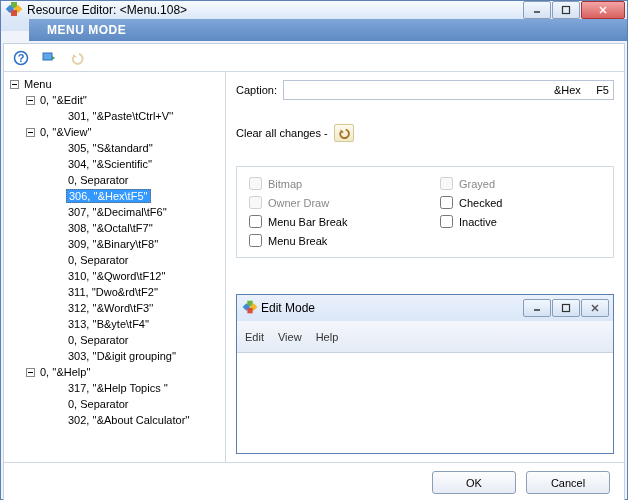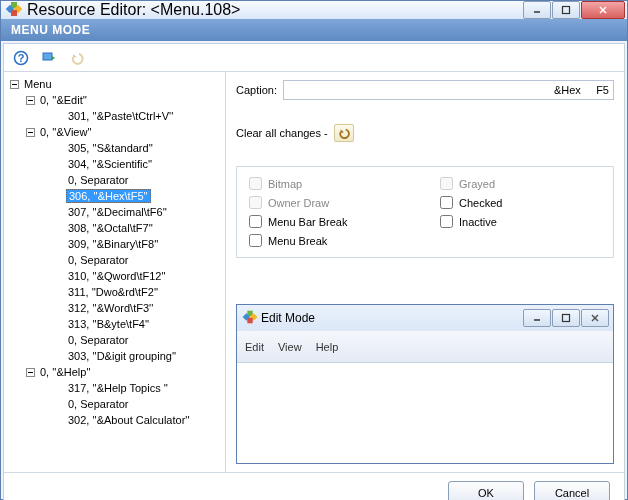--- a/index.html
+++ b/index.html
@@ -2,27 +2,27 @@
 <html><head>
 <meta charset="utf-8">
 <style>
 * { box-sizing: border-box; margin: 0; padding: 0; font-family: "Segoe UI", Tahoma, sans-serif; font-size: 11px; }
 body { width: 628px; height: 500px; background: #fff; overflow: hidden; }
 
 .window { width: 628px; height: 500px; border: 1px solid #5a7fb0; background: linear-gradient(#e8f1fb, #d6e4f5 30px, #f0f4fa 30px); display: flex; flex-direction: column; }
 
 .titlebar { height: 28px; display: flex; align-items: center; padding: 0 2px 0 6px; background: linear-gradient(#f7fbff, #dbe7f8); }
 .titlebar .icon { width: 16px; height: 16px; margin-right: 4px; }
-.titlebar .title { flex: 1; color: #000; font-size: 16px; }
+.titlebar .title { flex: 1; color: #000; font-size: 12px; }
 .winbtns { display: flex; gap: 0; }
 .winbtn { width: 28px; height: 18px; border: 1px solid #8a9eb8; border-radius: 2px; background: linear-gradient(#f2f7ff,#d4e2f3); display:flex; align-items:center; justify-content:center; margin-left:1px; }
 .winbtn.close { width: 44px; background: linear-gradient(#f3a5a5,#d96060); border-color:#a33; }
 .winbtn svg { width: 10px; height: 10px; }
 
-.header { height: 24px; background: linear-gradient(#7fa6d9,#5e8ac2); color: #fff; font-weight: bold; font-size: 12px; padding: 4px 10px; letter-spacing: 0.5px; }
+.header { height: 24px; background: linear-gradient(#7fa6d9,#5e8ac2); color: #fff; font-weight: bold; font-size: 12px; padding: 4px 18px; letter-spacing: 0.5px; margin-left: 28px; }
 
 .content { flex: 1; display: flex; flex-direction: column; background: #fff; border: 1px solid #c3d0e0; margin: 2px; }
 
 .toolbar { height: 28px; display: flex; align-items: center; padding: 2px 6px; gap: 6px; border-bottom: 1px solid #d0d8e4; }
 .tbtn { width: 22px; height: 22px; display:flex; align-items:center; justify-content:center; border: 1px solid transparent; border-radius:2px; }
 
 .body { flex: 1; display: flex; }
 
 .tree { width: 222px; border-right: 1px solid #d0d8e4; padding: 4px 2px; overflow: auto; color: #000; }
 .node { display: flex; align-items: center; height: 16px; padding-left: var(--ind, 0px); white-space: nowrap; cursor: default; }
@@ -34,28 +34,28 @@
 .right { flex: 1; padding: 8px 10px; display: flex; flex-direction: column; gap: 24px; color: #000; }
 .row { display: flex; align-items: center; gap: 6px; }
 .row label { color: #000; }
 .cap-input { flex: 1; border: 1px solid #b8c4d6; height: 20px; padding: 1px 4px; background:#fff;text-align:right; }
 
 .group { border: 1px solid #d0d8e4; padding: 10px 12px; display: grid; grid-template-columns: 1fr 1fr; gap: 6px 30px; }
 .chk { display: flex; align-items: center; gap: 6px; color:#000; }
 .chk input { width:13px; height:13px; }
 .chk.disabled { color: #888; }
 
-.inner-window { border: 1px solid #5a7fb0; background: linear-gradient(#eaf1fb,#dbe7f8 26px,#fff 26px); margin-top: 22px; }
+.inner-window { border: 1px solid #5a7fb0; background: linear-gradient(#eaf1fb,#dbe7f8 26px,#fff 26px); margin-top: 12px; }
 .inner-title { height: 26px; display:flex; align-items:center; padding: 0 4px 0 6px; }
 .inner-title .t { flex:1; font-size:12px; }
 .inner-menu { height: 32px; background: linear-gradient(#f4f7fc,#e4ebf5); border-bottom:1px solid #c7d2e2; display:flex; align-items:center; gap: 14px; padding: 0 8px; color:#333; }
 .inner-body { height: 100px; background:#fff; }
 
 .footer { height: 40px; display:flex; align-items:center; justify-content:flex-end; gap: 10px; padding: 0 14px; border-top: 1px solid #d0d8e4; background:#fff; }
-.btn { width: 76px; height: 23px; border: 1px solid #8a9eb8; border-radius:3px; background: linear-gradient(#fdfdfd,#e6ecf5); display:flex; align-items:center; justify-content:center; }
+.btn { width: 84px; height: 23px; border: 1px solid #8a9eb8; border-radius:3px; background: linear-gradient(#fdfdfd,#e6ecf5); display:flex; align-items:center; justify-content:center; }
 
 .app-glyph { display:inline-block; position:relative; width:14px; height:14px; }
 .app-glyph span{ position:absolute; width:6px; height:6px; }
 .app-glyph .a{top:0;left:4px;background:#6db33f;} .app-glyph .b{top:4px;left:0;background:#3f8bd6;transform:rotate(45deg);} .app-glyph .c{top:4px;left:8px;background:#f4b728;transform:rotate(45deg);} .app-glyph .d{top:8px;left:4px;background:#d64f3f;}
 </style>
 </head>
 <body>
 
 <div class="window">
   <div class="titlebar">

